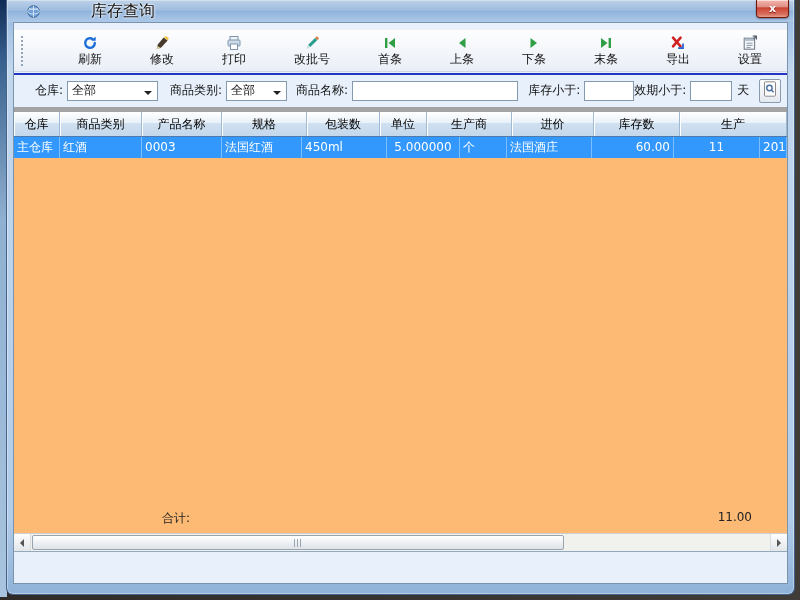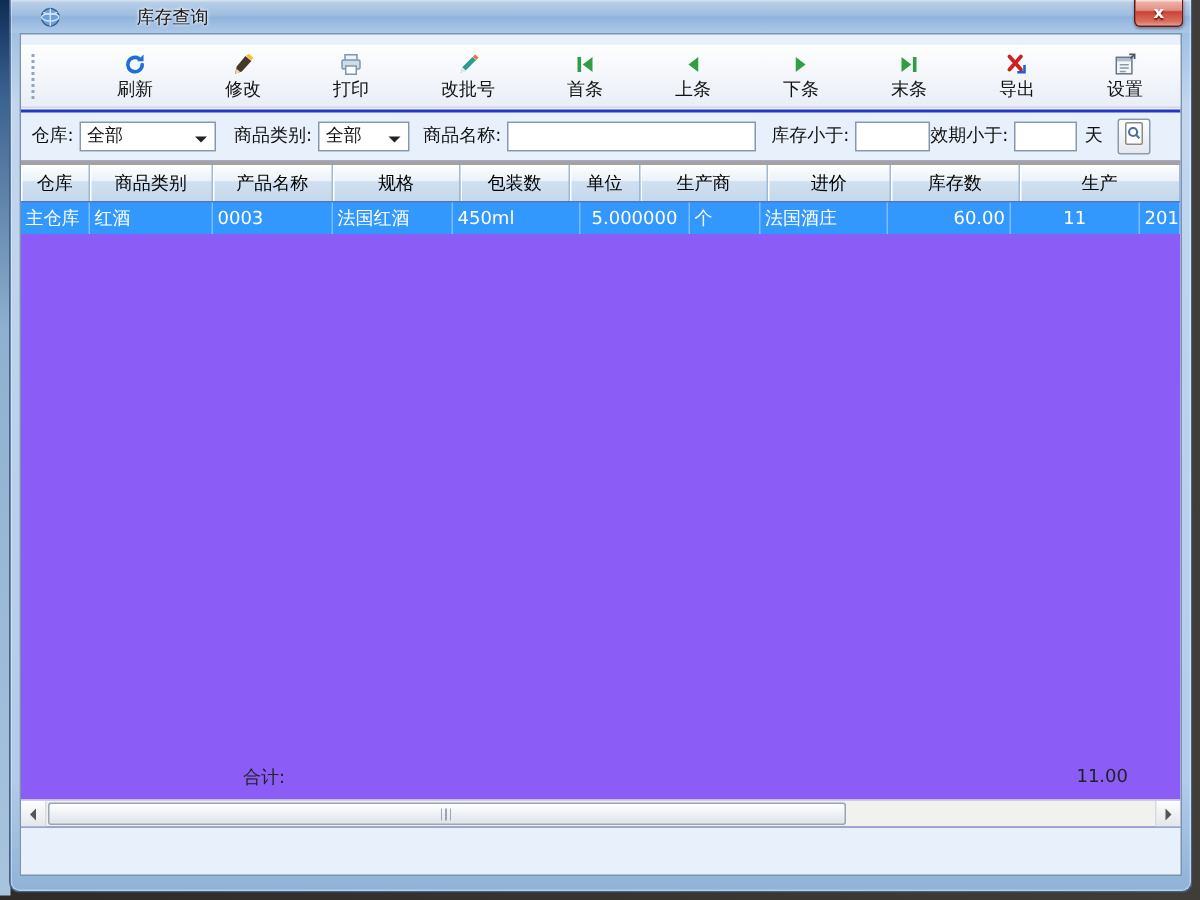--- a/index.html
+++ b/index.html
@@ -21,21 +21,21 @@
     box-shadow: inset 0 0 0 1px rgba(255,255,255,.35);
   }
   .titlebar { height:22px; position:relative; display:flex; align-items:center; padding-left:19px; }
   .titlebar::before {
     content:""; position:absolute; inset:0;
     background:linear-gradient(180deg,rgba(255,255,255,.5),rgba(255,255,255,.16) 45%,rgba(255,255,255,0) 52%,rgba(255,255,255,.12));
     pointer-events:none;
   }
   .app-icon { width:15px; height:15px; margin-right:6px; position:relative; z-index:1; }
   .app-icon svg { display:block; }
-  .wtitle { font-size:12px; color:#131313; z-index:1; text-shadow:0 0 3px #fff, 0 0 2px #fff;padding-left:44px; }
+  .wtitle { font-size:16px; color:#131313; z-index:1; text-shadow:0 0 3px #fff, 0 0 2px #fff;padding-left:44px; }
   .close-btn {
     position:absolute; top:0; right:5px; width:33px; height:18px; z-index:2;
     background:linear-gradient(180deg,#f4b6ae 0%,#e08f84 40%,#cb4434 46%,#d9705f 85%,#eaa08f 100%);
     border:1px solid #6e150c; border-top:none; border-radius:0 0 4px 4px;
     display:flex; align-items:center; justify-content:center;
     color:#fff; font-weight:bold; font-size:11px; line-height:11px;
     text-shadow:0 1px 1px #7a150d;
     box-shadow: inset 0 1px 0 rgba(255,255,255,.55), 0 1px 2px rgba(0,0,0,.35);
     cursor:default;
   }
@@ -53,32 +53,32 @@
   }
   .gripper { width:0; height:30px; border-left:2px dotted #93a5bb; margin:0 7px 0 4px; }
   .tb-btn { width:44px; height:40px; display:flex; flex-direction:column; align-items:center; justify-content:center; gap:1px; cursor:default; }
   .tb-btn.wide { width:52px; }
   .tb-icon { width:16px; height:16px; flex:none; }
   .tb-icon svg { display:block; }
   .tb-label { font-size:12px; color:#111; line-height:14px; white-space:nowrap; }
   .tb-end { height:40px; border-right:1px solid #d4dbe6; margin-left:3px; }
   .blue-rule { height:2px; background:#2437c3; margin-top:1px; flex:none; }
   
-  .filter-row { height:31px; flex:none; display:flex; align-items:center; font-size:12px; color:#111; padding-left:7px; white-space:nowrap; overflow:hidden; }
+  .filter-row { height:31px; flex:none; display:flex; align-items:center; font-size:12px; color:#111; padding-left:21px; white-space:nowrap; overflow:hidden; }
   .flabel { margin-right:4px; }
   .combo { height:20px; background:#fff; border:1px solid #8499ae; display:flex; align-items:center; padding-left:4px; cursor:default; }
   .combo .cval { flex:1; font-size:12px; overflow:hidden; }
   .chevron { width:0; height:0; border:4px solid transparent; border-top-color:#222; margin:8px 5px 0 3px; flex:none; }
   .w1 { width:91px; } .w2 { width:61px; }
   .tinput { height:20px; border:1px solid #8499ae; background:#fff; font-size:12px; padding:0 3px; font-family:inherit; }
   .in-name { width:166px; } .in-stock { width:50px; } .in-days { width:42px; }
   .ml9 { margin-left:9px; } .ml10 { margin-left:10px; } .ml12 { margin-left:12px; } .ml17 { } .ml5 { margin-left:5px; } .ml6 { margin-left:6px; }
   .query-btn { width:22px; height:24px; border:1px solid #8a9bb0; border-radius:2px; background:linear-gradient(#fdfdfd,#e4e9f0); display:flex; align-items:center; justify-content:center; cursor:default; }
   
-  .grid { flex:1; margin-top:1px; position:relative; background:#8b5cf6; border-top:3px solid #a3a3a3; border-bottom:1px solid #95a9bd; overflow:hidden; }
+  .grid { flex:1; margin-top:1px; position:relative; background:#fdba74; border-top:5px solid #a3a3a3; border-bottom:1px solid #95a9bd; overflow:hidden; }
   .grid-header { display:flex; height:25px; border-bottom:1px solid #4f7ab0; background:linear-gradient(180deg,#ffffff 0%,#e9f1f9 45%,#d0e0f0 46%,#c4d8ec 100%); }
   .gh-cell { display:flex; align-items:center; justify-content:center; font-size:12px; color:#000; border-right:1px solid #9fb9d2; box-shadow:inset 1px 1px 0 #fff; overflow:hidden; white-space:nowrap; flex:none; }
   .grid-row { display:flex; height:21px; background:#3398fe; color:#fff; cursor:default; }
   .gr-cell { font-size:12px; line-height:21px; padding:0 3px; border-right:1px solid #7cbdfd; overflow:hidden; white-space:nowrap; flex:none; }
   .c0{width:46px}.c1{width:82px}.c2{width:80px}.c3{width:80px}.c4{width:85px}.c5{width:73px}
   .c6{width:47px}.c7{width:85px}.c8{width:82px}.c9{width:86px}.c10{width:29px;flex:1}
   .a-c{text-align:center}.a-r{text-align:right}
   .grid-footer { position:absolute; left:0; right:0; bottom:22px; height:24px; font-size:12px; color:#222; pointer-events:none; }
   .gf-label { position:absolute; left:148px; top:5px; }
   .gf-total { position:absolute; left:660px; width:78px; top:5px; text-align:right; }

